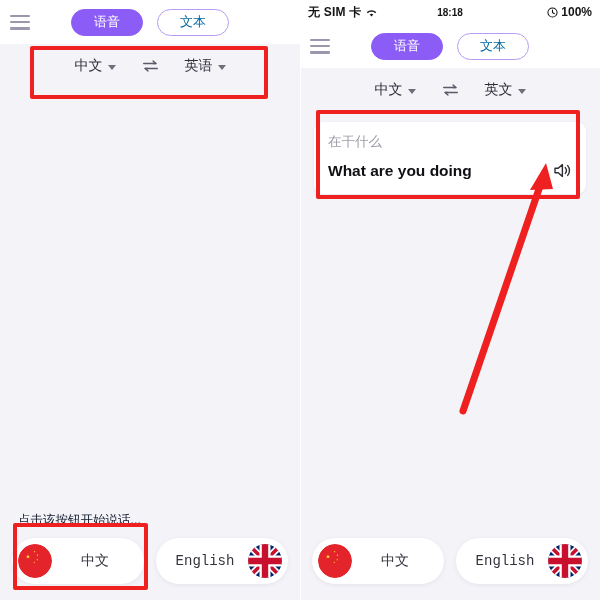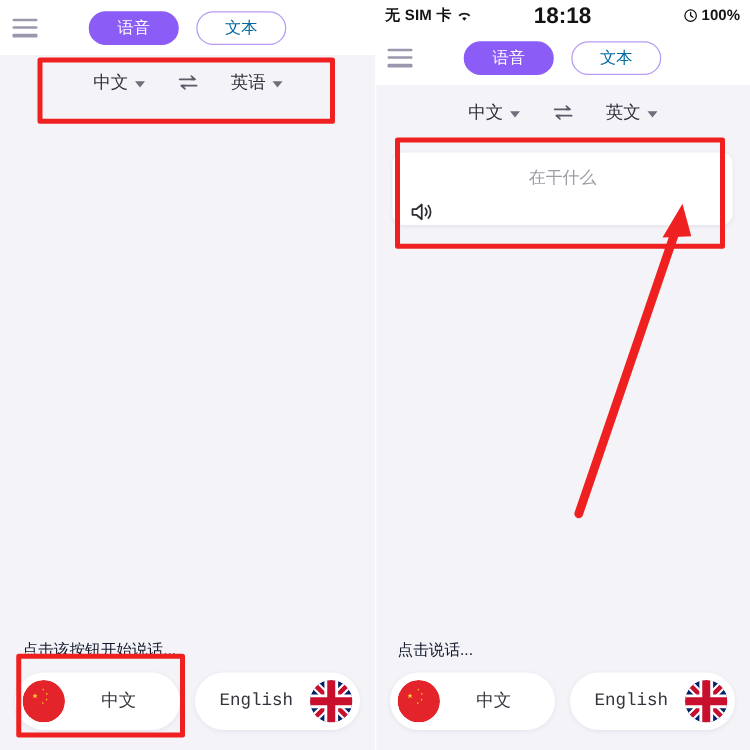--- a/index.html
+++ b/index.html
@@ -41,21 +41,21 @@
     color: #141414;
     font-weight: bold;
     position: relative;
   }
   .sb-left { display: flex; align-items: center; gap: 4px; }
   .sb-carrier { font-size: 12px; letter-spacing: 0.2px; }
   .sb-time {
     position: absolute;
     left: 0; right: 0;
     text-align: center;
-    font-size: 18px;
+    font-size: 10px;
     font-weight: bold;
   }
   .sb-right {
     margin-left: auto;
     display: flex;
     align-items: center;
     gap: 3px;
     font-size: 12px;
     position: relative;
     z-index: 2;
@@ -149,24 +149,23 @@
     color: #5a5a68;
   }
 
   
   .card-area {
     padding: 10px 14px 0 14px;
   }
   .trans-card {
     background: #ffffff;
     border-radius: 9px;
-    padding: 11px 14px 2px 14px;
+    padding: 11px 14px 14px 14px;
     box-shadow: 0 1px 3px rgba(60,50,90,0.07);
     position: relative;
-    text-align: center;
   }
   .trans-src {
     font-size: 13.5px;
     color: #9d9da8;
     margin-bottom: 10px;
     line-height: 1.3;
   }
   .trans-dst-row {
     display: flex;
     align-items: center;
@@ -384,33 +383,33 @@
       <div class="lang-pick">
         <span>英文</span>
         <span class="caret"></span>
       </div>
     </div>
 
     <div class="card-area">
       <div class="trans-card">
         <div class="trans-src">在干什么</div>
         <div class="trans-dst-row">
+          <div class="trans-dst">What are you doing</div>
           <div class="speaker-btn">
             <svg viewBox="0 0 19 17" width="19" height="17" fill="none" stroke="#2c2c33" stroke-width="1.4" stroke-linejoin="round" stroke-linecap="round">
               <path d="M2 6.2 h3.2 L9.4 2.6 v11.8 L5.2 10.8 H2 Z"></path>
               <path d="M12.3 5.6 a4.6 4.6 0 0 1 0 5.8"></path>
               <path d="M14.7 3.6 a7.6 7.6 0 0 1 0 9.8"></path>
             </svg>
           </div>
         </div>
       </div>
     </div>
 
     <div class="bottom">
-      <div class="hint">点击说话...</div>
       <div class="mic-row">
         <div class="mic-btn cn">
           <span class="flag">
             <svg viewBox="0 0 34 34" width="34" height="34">
               <circle cx="17" cy="17" r="17" fill="#e4242b"></circle>
               <g fill="#ffde2e">
                 <polygon points="10,10.5 11.5,14.6 8,12.1 12,12.1 8.5,14.6"></polygon>
                 <polygon points="16.6,6.6 17.2,8.4 15.7,7.3 17.6,7.3 16.1,8.4"></polygon>
                 <polygon points="19.4,10.1 20,11.9 18.5,10.8 20.4,10.8 18.9,11.9"></polygon>
                 <polygon points="19.2,14.6 19.8,16.4 18.3,15.3 20.2,15.3 18.7,16.4"></polygon>

